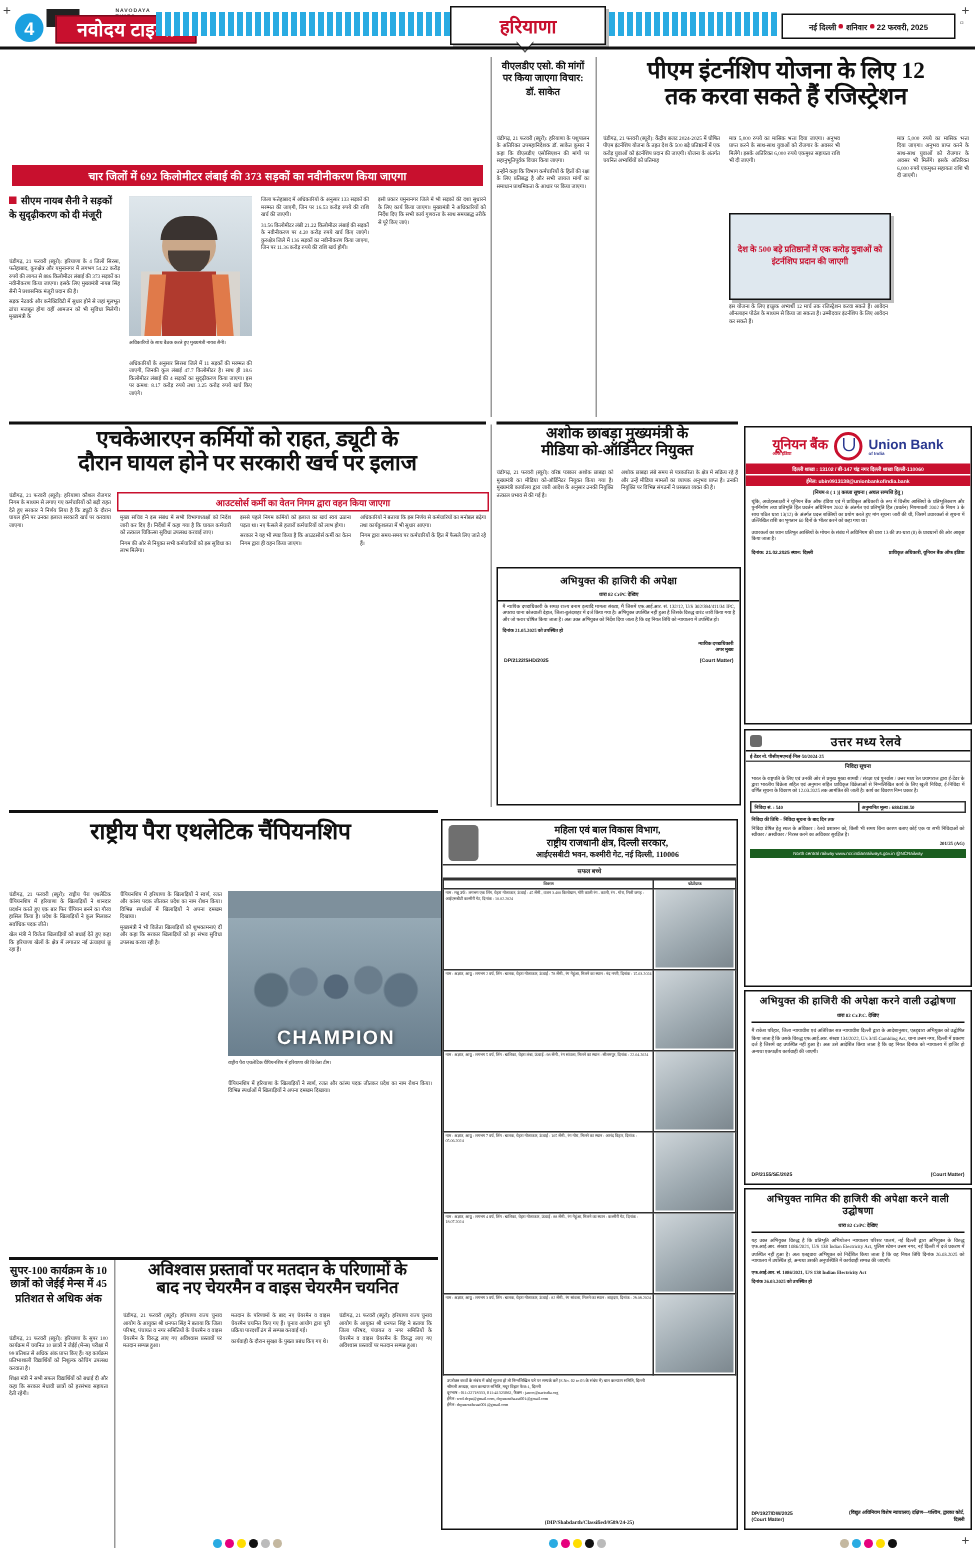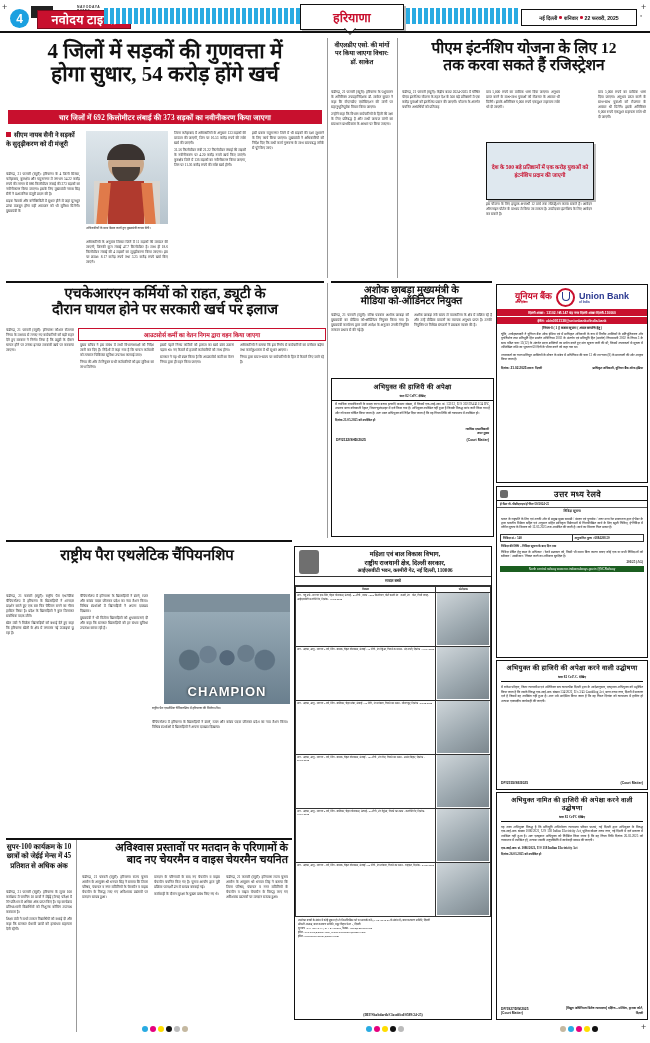--- a/index.html
+++ b/index.html
@@ -142,24 +142,20 @@
       <span>नई दिल्ली</span>
       <span class="dot-red"></span>
       <span>शनिवार</span>
       <span class="dot-red"></span>
       <span>22 फरवरी, 2025</span>
     </div>
     <div class="reg-mark" style="left:640px;top:12px;font-size:7px">▫</div>
     <div class="mast-rule"></div>
   </div>
 
-  <div class="hl" style="position:absolute;left:6px;top:40px;width:318px;font-size:21px;text-align:center">
-    <div>4 जिलों में सड़कों की गुणवत्ता में</div>
-    <div>होगा सुधार, 54 करोड़ होंगे खर्च</div>
-  </div>
 
   <div class="redbanner" style="left:8px;top:110px;width:314px;height:14px">
     <span class="txt">चार जिलों में 692 किलोमीटर लंबाई की 373 सड़कों का नवीनीकरण किया जाएगा</span>
   </div>
 
   <div style="position:absolute;left:6px;top:131px;width:74px">
     <div style="font-family:'Liberation Serif',serif;font-weight:bold;font-size:6.5px;color:#111;line-height:1.35">
       <span class="bullet-sq"></span><span>सीएम नायब सैनी ने सड़कों के सुदृढ़ीकरण को दी मंजूरी</span>
     </div>
   </div>
@@ -345,21 +341,21 @@
       </span>
       <span style="text-align:right;max-width:78px">(विद्युत अधिनियम विशेष न्यायालय) दक्षिण—पश्चिम, द्वारका कोर्ट, दिल्ली</span>
     </div>
   </div>
 
   <div class="thickrule" style="left:6px;top:540px;width:286px"></div>
   <div class="hl" style="position:absolute;left:6px;top:547px;width:282px;font-size:15px;text-align:center">
     <div>राष्ट्रीय पैरा एथलेटिक चैंपियनशिप</div>
   </div>
 
-  <div class="photo" style="left:164px;top:594px;width:126px;height:110px">
+  <div class="photo" style="left:152px;top:594px;width:144px;height:110px">
     <div class="crowd"></div>
     <div style="position:absolute;left:0;right:0;top:0;height:18px;background:#7e909c"></div>
     <div class="champ-word">CHAMPION</div>
   </div>
   <div class="caption" style="left:152px;top:706px;width:136px">राष्ट्रीय पैरा एथलेटिक चैंपियनशिप में हरियाणा की विजेता टीम।</div>
 
   <div class="body-col" style="position:absolute;left:6px;top:594px;width:68px;height:240px;overflow:hidden">
     <p>चंडीगढ़, 21 फरवरी (ब्यूरो): राष्ट्रीय पैरा एथलेटिक चैंपियनशिप में हरियाणा के खिलाड़ियों ने शानदार प्रदर्शन करते हुए एक बार फिर चैंपियन बनने का गौरव हासिल किया है। प्रदेश के खिलाड़ियों ने कुल मिलाकर सर्वाधिक पदक जीते।</p>
     <p>खेल मंत्री ने विजेता खिलाड़ियों को बधाई देते हुए कहा कि हरियाणा खेलों के क्षेत्र में लगातार नई ऊंचाइयां छू रहा है।</p>
   </div>
@@ -372,21 +368,21 @@
   </div>
 
   <div class="thickrule" style="left:6px;top:838px;width:286px"></div>
   <div class="hl" style="position:absolute;left:6px;top:843px;width:66px;font-size:7.2px;text-align:center;line-height:1.3">सुपर-100 कार्यक्रम के 10 छात्रों को जेईई मेन्स में 45 प्रतिशत से अधिक अंक</div>
   <div class="body-col" style="position:absolute;left:6px;top:890px;width:66px;height:140px;overflow:hidden">
     <p>चंडीगढ़, 21 फरवरी (ब्यूरो): हरियाणा के सुपर 100 कार्यक्रम में चयनित 10 छात्रों ने जेईई (मेन्स) परीक्षा में 99 प्रतिशत से अधिक अंक प्राप्त किए हैं। यह कार्यक्रम प्रतिभाशाली विद्यार्थियों को निशुल्क कोचिंग उपलब्ध करवाता है।</p>
     <p>शिक्षा मंत्री ने सभी सफल विद्यार्थियों को बधाई दी और कहा कि सरकार मेधावी छात्रों को हरसंभव सहायता देती रहेगी।</p>
   </div>
 
   <div class="vrule" style="left:76px;top:840px;height:192px"></div>
-  <div class="hl" style="position:absolute;left:82px;top:842px;width:206px;font-size:11px;text-align:right">
+  <div class="hl" style="position:absolute;left:82px;top:842px;width:206px;font-size:11px;text-align:center">
     <div>अविश्वास प्रस्तावों पर मतदान के परिणामों के</div>
     <div>बाद नए चेयरमैन व वाइस चेयरमैन चयनित</div>
   </div>
   <div class="body-col" style="position:absolute;left:82px;top:875px;width:66px;height:155px;overflow:hidden">
     <p>चंडीगढ़, 21 फरवरी (ब्यूरो): हरियाणा राज्य चुनाव आयोग के आयुक्त श्री धनपत सिंह ने बताया कि जिला परिषद, पंचायत व नगर समितियों के चेयरमैन व वाइस चेयरमैन के विरुद्ध लाए गए अविश्वास प्रस्तावों पर मतदान सम्पन्न हुआ।</p>
   </div>
   <div class="body-col" style="position:absolute;left:154px;top:875px;width:66px;height:155px;overflow:hidden">
     <p>मतदान के परिणामों के बाद नए चेयरमैन व वाइस चेयरमैन चयनित किए गए हैं। चुनाव आयोग द्वारा पूरी प्रक्रिया पारदर्शी ढंग से सम्पन्न करवाई गई।</p>
     <p>कार्यवाही के दौरान सुरक्षा के पुख्ता प्रबंध किए गए थे।</p>
   </div>

